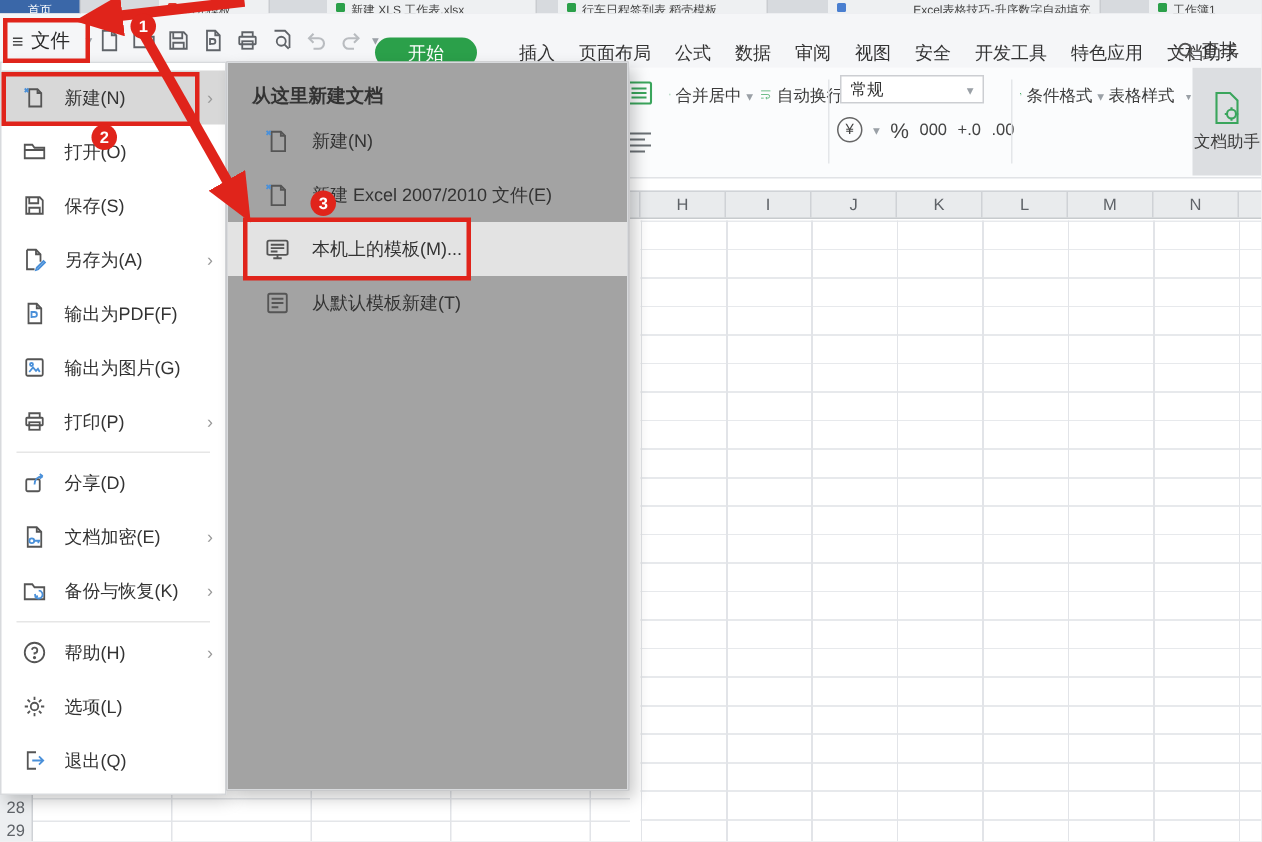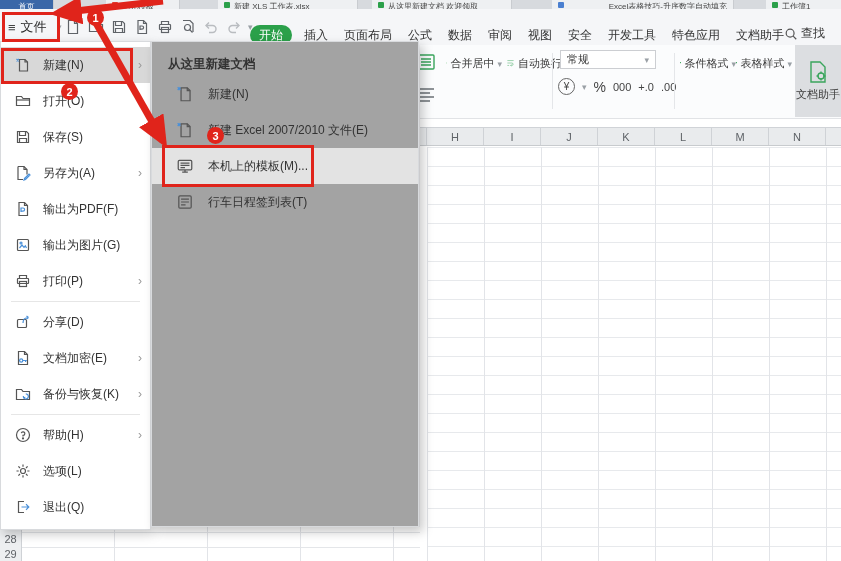--- a/index.html
+++ b/index.html
@@ -16,21 +16,21 @@
   
   .toolbar{left:0;top:9px;width:841px;height:36px;background:#f5f6f8;z-index:1;}
   .filebtn{position:absolute;left:8px;top:7px;height:22px;display:flex;align-items:center;gap:5px;
            font-size:13px;color:#2b2b2b;}
   .filebtn .ham{font-size:13px;color:#444;}
   .chev{color:#9aa0a6;font-size:9px;}
   .quick{position:absolute;left:64px;top:9px;display:flex;align-items:center;gap:5px;}
   .qic{width:18px;height:18px;display:inline-flex;align-items:center;justify-content:center;}
   .rtabs{position:absolute;left:250px;top:16px;display:flex;align-items:center;height:20px;}
   .rtab{padding:0 8px;font-size:12px;line-height:20px;color:#333;white-space:nowrap;}
-  .rtab.pill{background:#2ba04a;color:#fff;border-radius:10px;padding:0 9px;margin-right:4px;}
+  .rtab.pill{background:#2ba04a;color:#fff;border-radius:10px;padding:0 22px;margin-right:20px;}
   .find{position:absolute;right:16px;top:16px;display:flex;align-items:center;gap:3px;font-size:12px;color:#333;}
   
   .ribbon{left:420px;top:45px;width:421px;height:73px;background:#fbfcfd;border-bottom:1px solid #e1e3e6;
           overflow:hidden;z-index:1;}
   .vbtn{position:absolute;top:6px;width:56px;display:flex;flex-direction:row;align-items:center;gap:3px;}
   .vbtn .lbl{font-size:11px;color:#3c3c3c;white-space:nowrap;}
   .vsep{position:absolute;top:8px;width:1px;height:56px;background:#e4e6e9;}
   .numbox{position:absolute;left:140px;top:5px;width:96px;height:19px;border:1px solid #ccced2;background:#fff;
           font-size:11px;display:flex;align-items:center;padding:0 6px;justify-content:space-between;box-sizing:border-box;}
   .numrow{position:absolute;left:138px;top:33px;display:flex;align-items:center;gap:7px;}
@@ -116,21 +116,21 @@
     <div class="ttab" style="left:106px;width:74px;">
       <span class="dot" style="background:#e0392e;"></span>
       <span>稻壳模板</span>
       </div>
     <div class="ttab" style="left:218px;width:140px;">
       <span class="dot" style="background:#2ba04a;"></span>
       <span>新建 XLS 工作表.xlsx</span>
       </div>
     <div class="ttab" style="left:372px;width:140px;">
       <span class="dot" style="background:#2ba04a;"></span>
-      <span>从这里新建文档 欢迎领取</span>
+      <span>行车日程签到表 稻壳模板</span>
       </div>
     <div class="ttab" style="left:552px;width:182px;justify-content:space-between;">
       <span class="dot" style="background:#4a7fd0;"></span>
       <span>Excel表格技巧-升序数字自动填充</span>
       </div>
     <div class="ttab" style="left:766px;width:75px;border-right:none;">
       <span class="dot" style="background:#2ba04a;"></span>
       <span>工作簿1</span>
       </div>
   </div>
@@ -262,21 +262,21 @@
     <div class="vsep" style="left:254px;"></div>
 
     <div class="vbtn" style="left:260px;">
       <svg class="ic" width="24" height="24" viewBox="0 0 24 24" fill="none" stroke="#3aa55c" stroke-width="1.4">
         <rect x="12.5" y="12.5" width="8" height="8" fill="#bfe3cb" stroke="none"></rect>
           <rect x="3" y="3" width="18" height="18"></rect>
           <path d="M3 12h18M12 3v18"></path>
         </svg>
       <span class="lbl"><span>条件格式</span> <span class="chev">▾</span></span>
     </div>
-    <div class="vbtn" style="left:316px;">
+    <div class="vbtn" style="left:316px;font-family:Liberation Mono, monospace;">
       <svg class="ic" width="24" height="24" viewBox="0 0 24 24" fill="none" stroke="#3aa55c" stroke-width="1.4">
         <rect x="3" y="3" width="18" height="18"></rect>
           <path d="M3 9h18M3 15h18M9 3v18"></path>
           <path d="M14 19l5-5 2 2-5 5z" fill="#3aa55c" stroke="none"></path>
         </svg>
       <span class="lbl"><span>表格样式</span> <span class="chev">▾</span></span>
     </div>
 
     <div class="helper">
       <svg class="ic" width="22" height="24" viewBox="0 0 22 24" fill="none" stroke="#3aa55c" stroke-width="1.4">
@@ -423,21 +423,21 @@
           <path d="M4 5.5h8M4 7.5h8M4 9.5h4"></path>
           <path d="M8 11.5v2M5.5 13.5h5"></path>
         </svg>
       <span>本机上的模板(M)...</span>
     </div>
     <div class="nitem">
       <svg class="ic" width="18" height="18" viewBox="0 0 16 16" fill="none" stroke="#555" stroke-width="1.1">
         <rect x="2.5" y="2.5" width="11" height="11" rx="1"></rect>
           <path d="M4.5 5.5h7M4.5 8h7M4.5 10.5h4"></path>
         </svg>
-      <span>行车日程签到表(T)</span>
+      <span>从默认模板新建(T)</span>
     </div>
   </div>
 
   <svg class="abs ann" style="left:0;top:0;" width="841" height="561" viewBox="0 0 841 561">
     <defs>
       <marker id="ah" markerWidth="4.6" markerHeight="4" refX="3.4" refY="2" orient="auto">
         <path d="M0 0L4.6 2L0 4z" fill="#e0241b"></path>
       </marker>
     </defs>
     <line x1="163" y1="1" x2="58" y2="13" stroke="#e0241b" stroke-width="7" marker-end="url(#ah)"></line>

